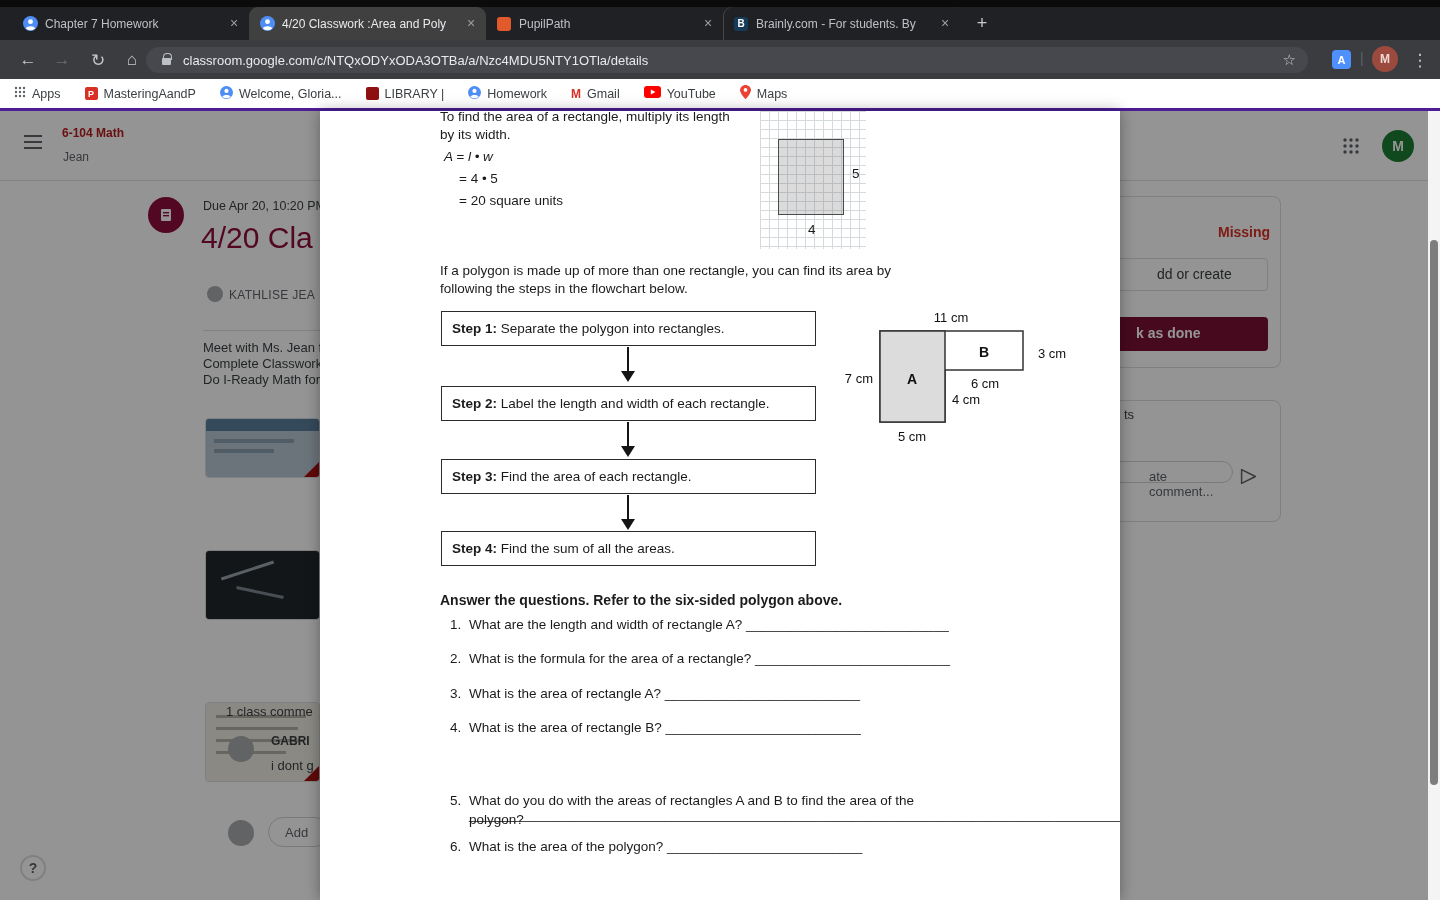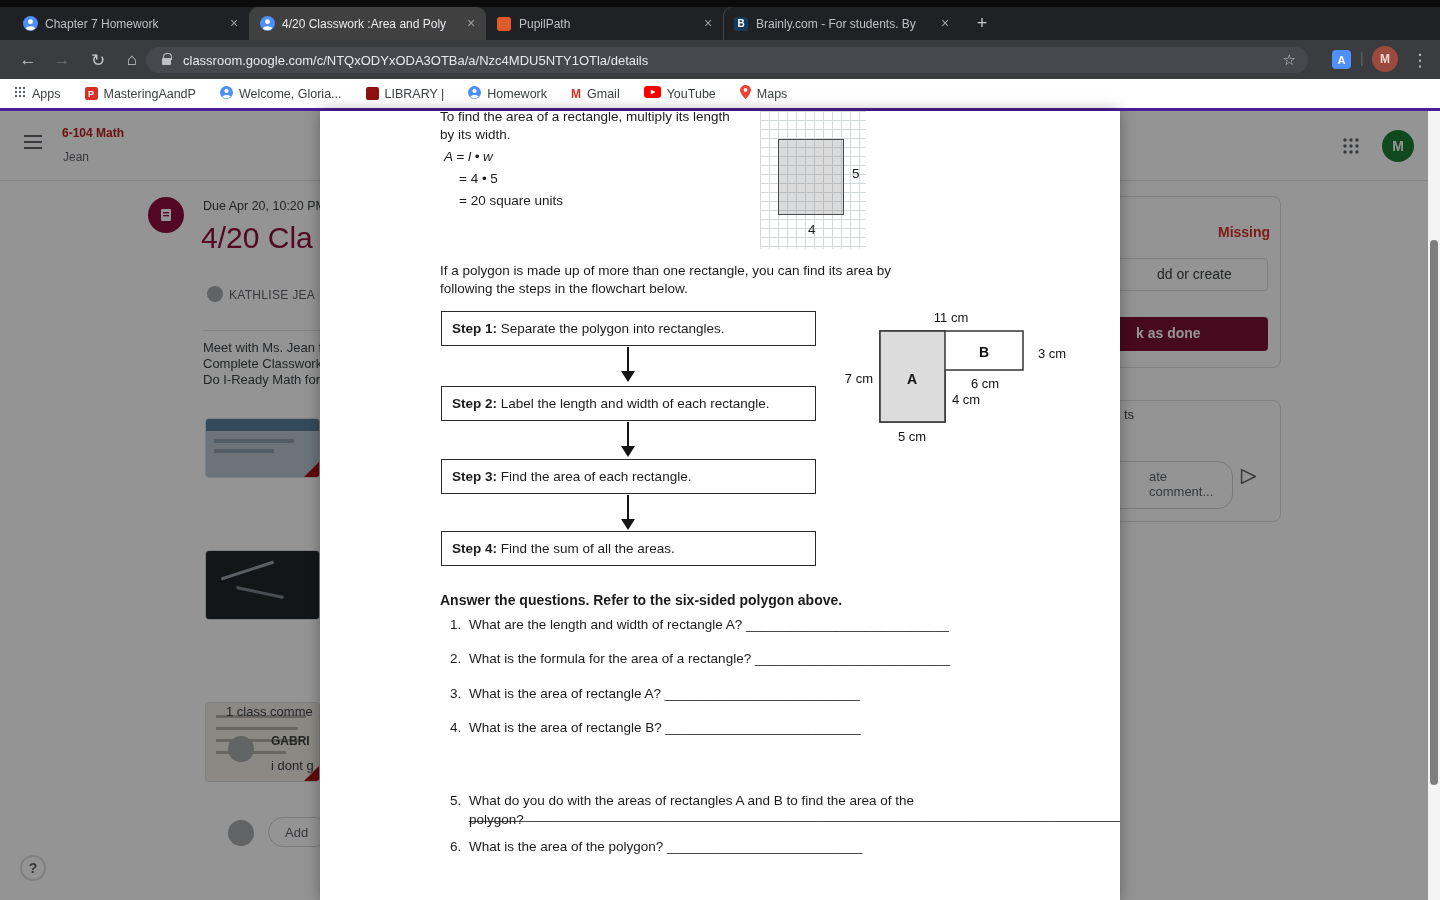--- a/index.html
+++ b/index.html
@@ -291,21 +291,21 @@
     <div class="abs status-missing" style="left:1218px; top:113px;">Missing</div>
     <div class="abs mark-done" style="left:1100px; top:206px; width:168px; height:34px;">
       <span class="abs" style="left:36px; top:8px;">k as done</span>
     </div>
     <div class="abs" style="left:1100px; top:147px; width:168px; height:33px; border:1px solid #dadce0; border-radius:4px;">
       <span class="abs gc-small" style="left:56px; top:7px; font-size:14px;">dd or create</span>
     </div>
 
     <div class="abs gc-card" style="left:1085px; top:289px; width:196px; height:122px;"></div>
     <div class="abs gc-small" style="left:1124px; top:296px;">ts</div>
-    <div class="abs pill" style="left:1095px; top:350px; width:138px; height:48px;">
+    <div class="abs pill" style="left:1095px; top:350px; width:138px; height:22px;">
       <span class="abs gc-small gc-gray" style="left:53px; top:7px;">ate comment...</span>
     </div>
     <div class="abs" style="left:1240px; top:357px;">
       <svg width="17" height="17" viewBox="0 0 16 16">
           <path d="M1.5 1.5 L14.5 8 L1.5 14.5 Z" fill="none" stroke="#5f6368" stroke-width="1.4" stroke-linejoin="round"></path>
         </svg>
     </div>
 
     <div class="help-btn">?</div>
   </div>

